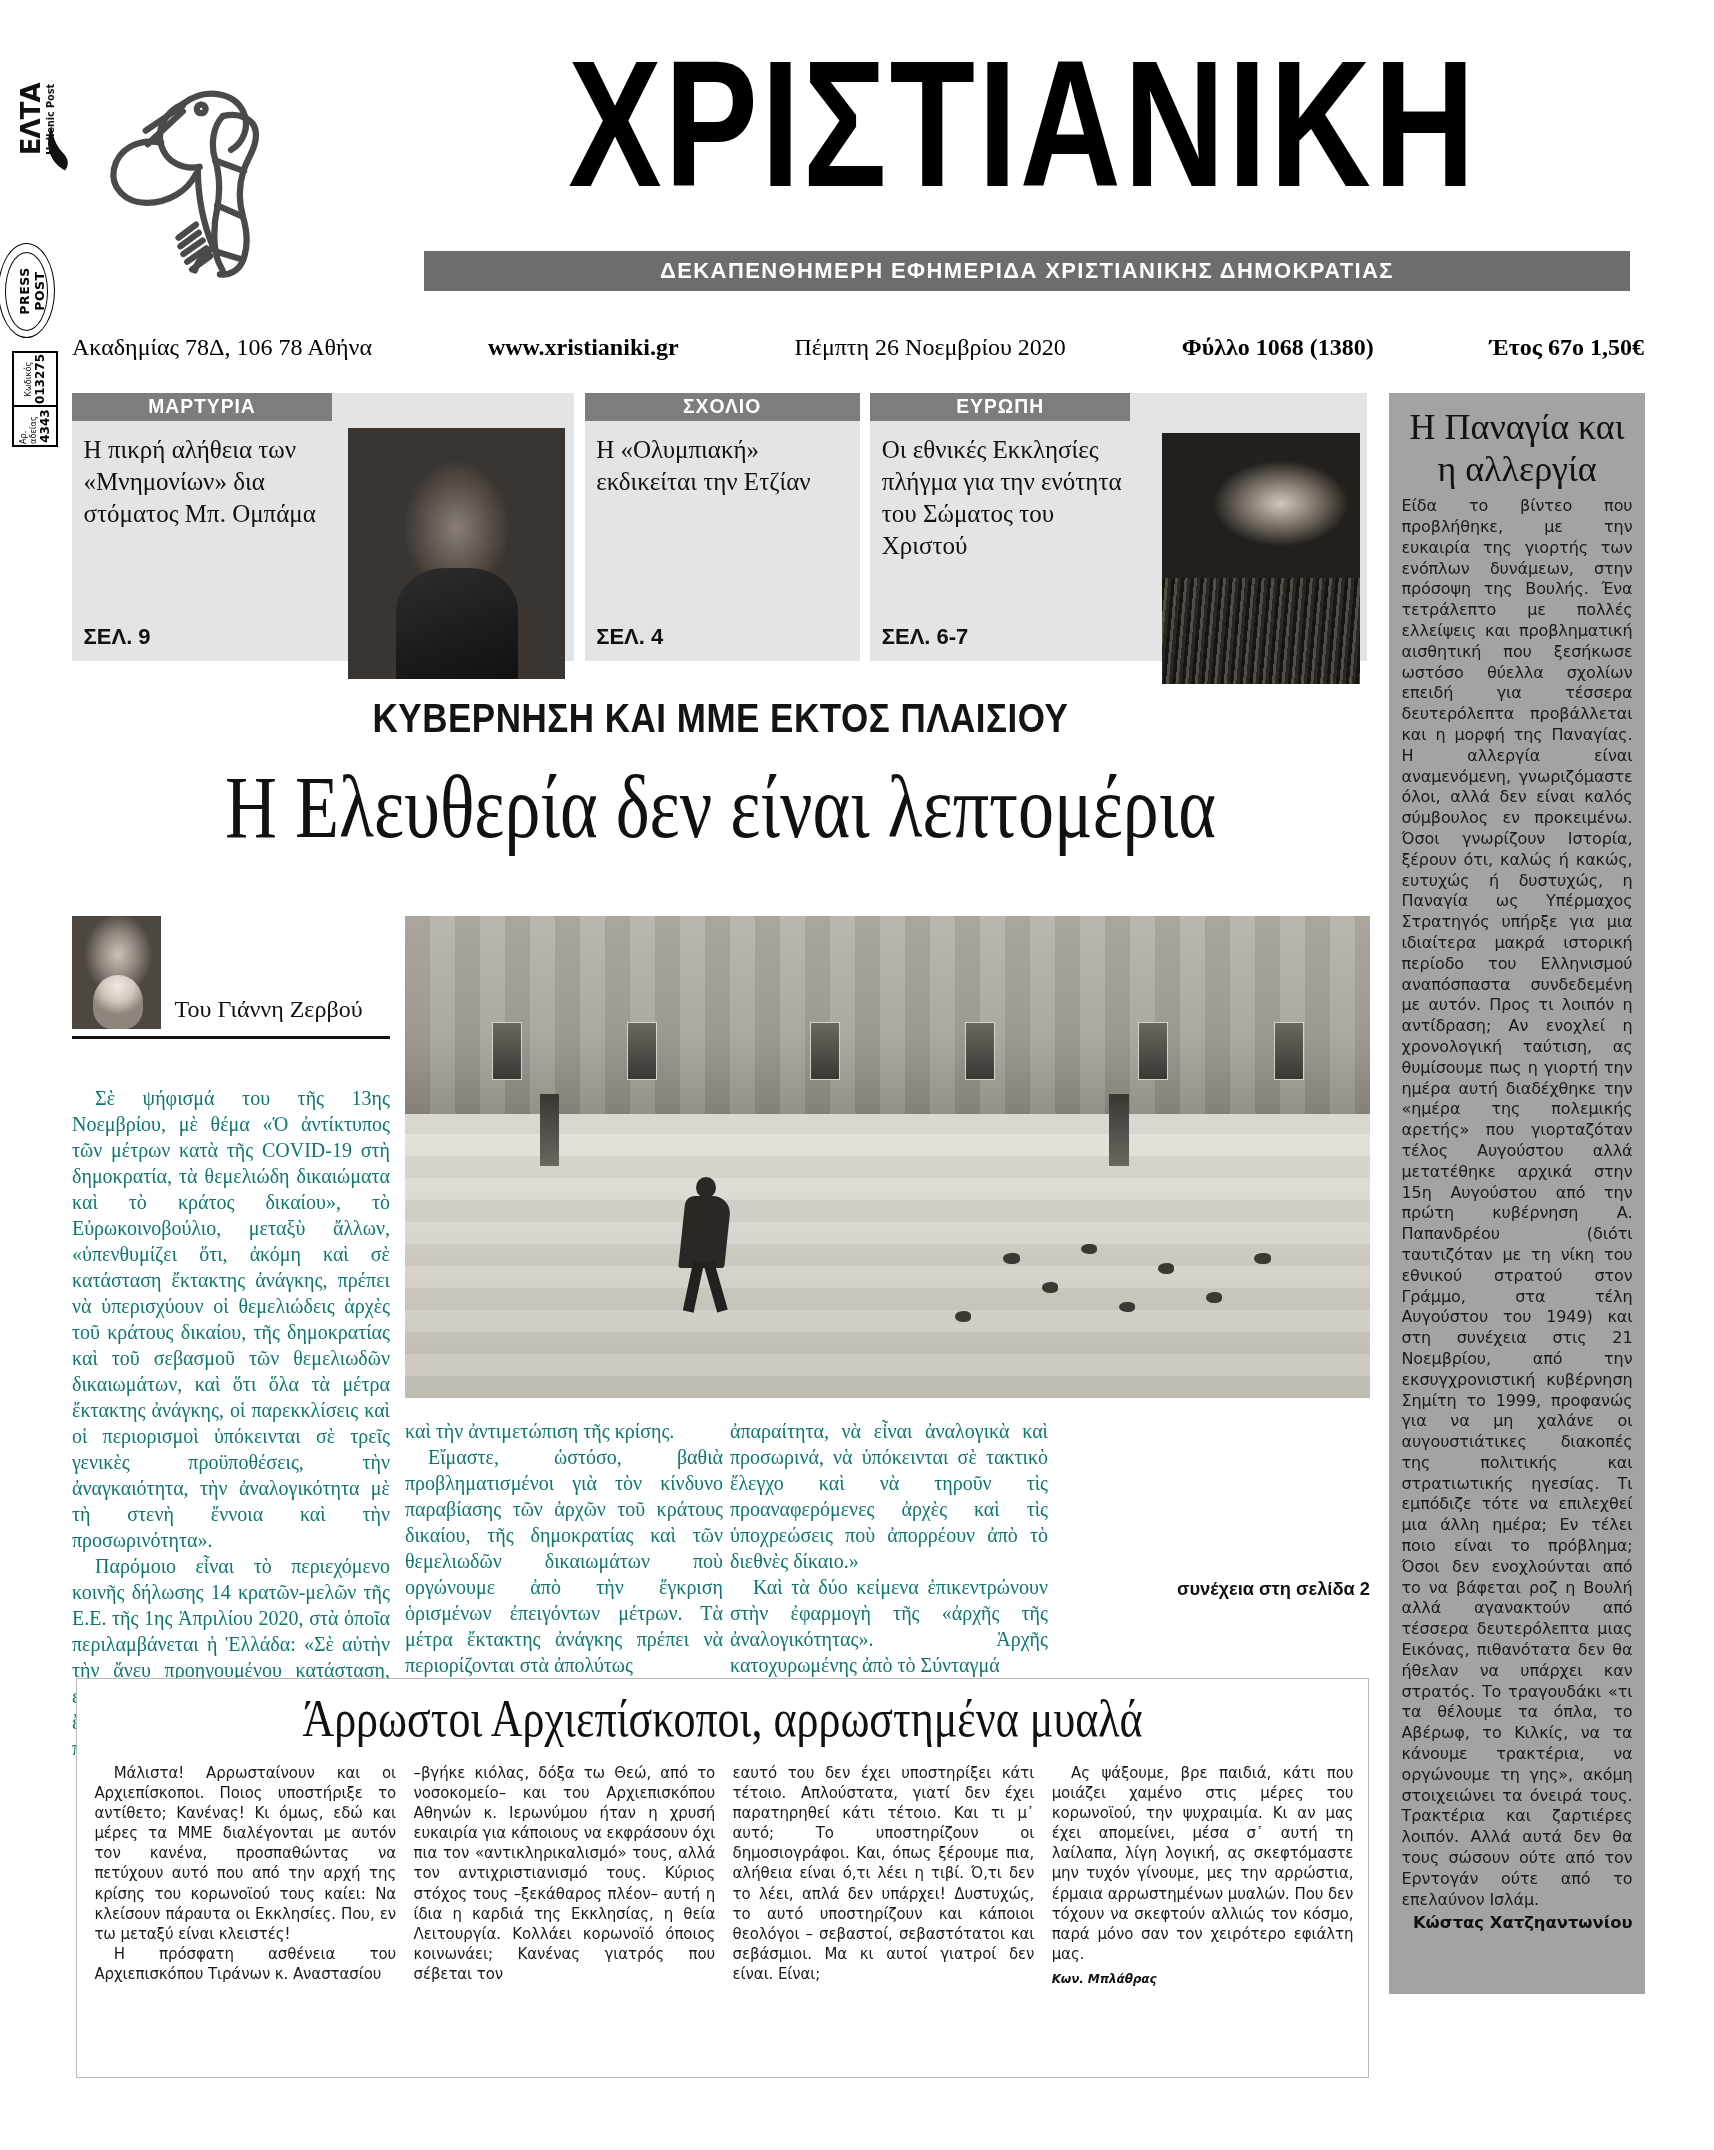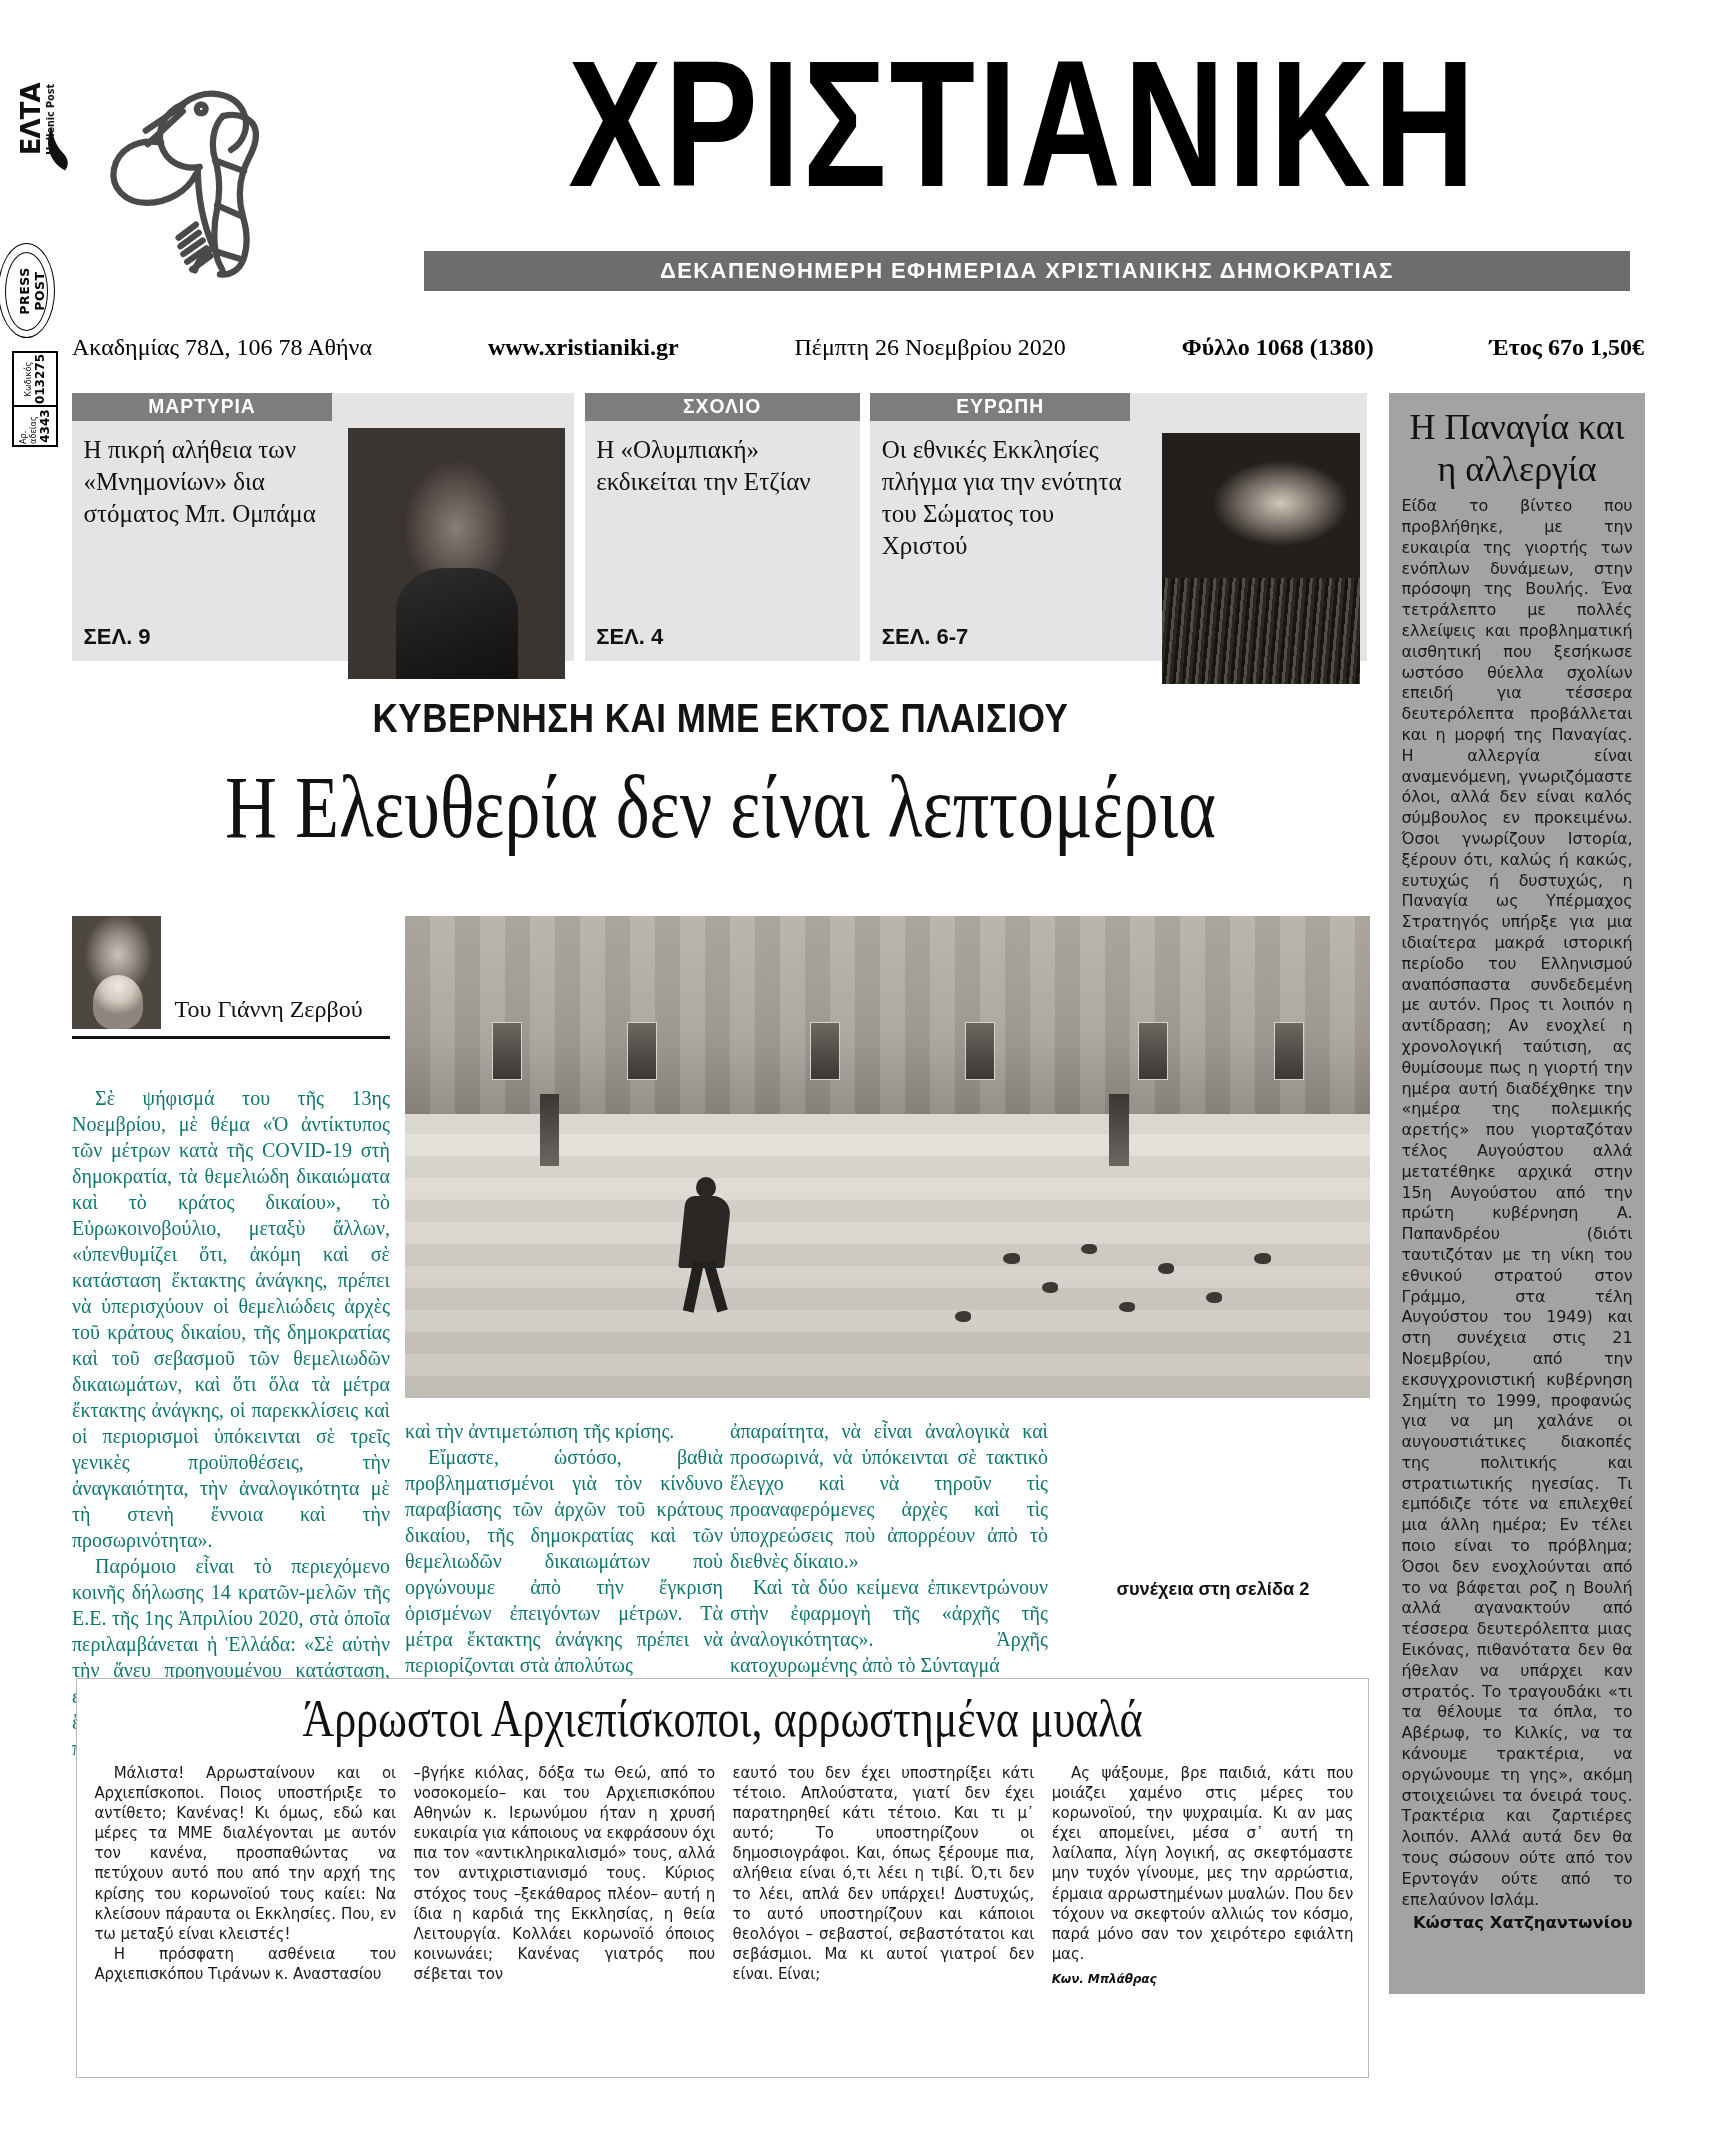--- a/index.html
+++ b/index.html
@@ -263,21 +263,21 @@
     position:absolute; top:0; width:318px;
     font-family:"Liberation Serif", serif; font-size:20px; line-height:1.30;
     text-align:justify; color:#0f766e; hyphens:auto;
   }
   .col p { text-indent: 23px; margin:0; }
   .col.c1 { left:0; width:318px; }
   .col.c2 { left:333px; top:333px; height:183px; }
   .col.c3 { left:658px; top:333px; }
   .col.c4 { left:984px; top:333px; }
   .continue {
-    position:absolute; left:984px; top:493px; width:314px; text-align:center;
+    position:absolute; left:984px; top:493px; width:314px; text-align:right;
     font-family:"Liberation Sans", sans-serif; font-weight:700; font-size:18.3px; color:#111;
   }
 
   
   .bottom {
     position:absolute; left:76px; top:1678px; width:1293px; height:400px;
     border:1.9px solid #b8b8b8; background:#fff;
   }
   .bottom-title {
     text-align:center; margin-top:9.6px;

